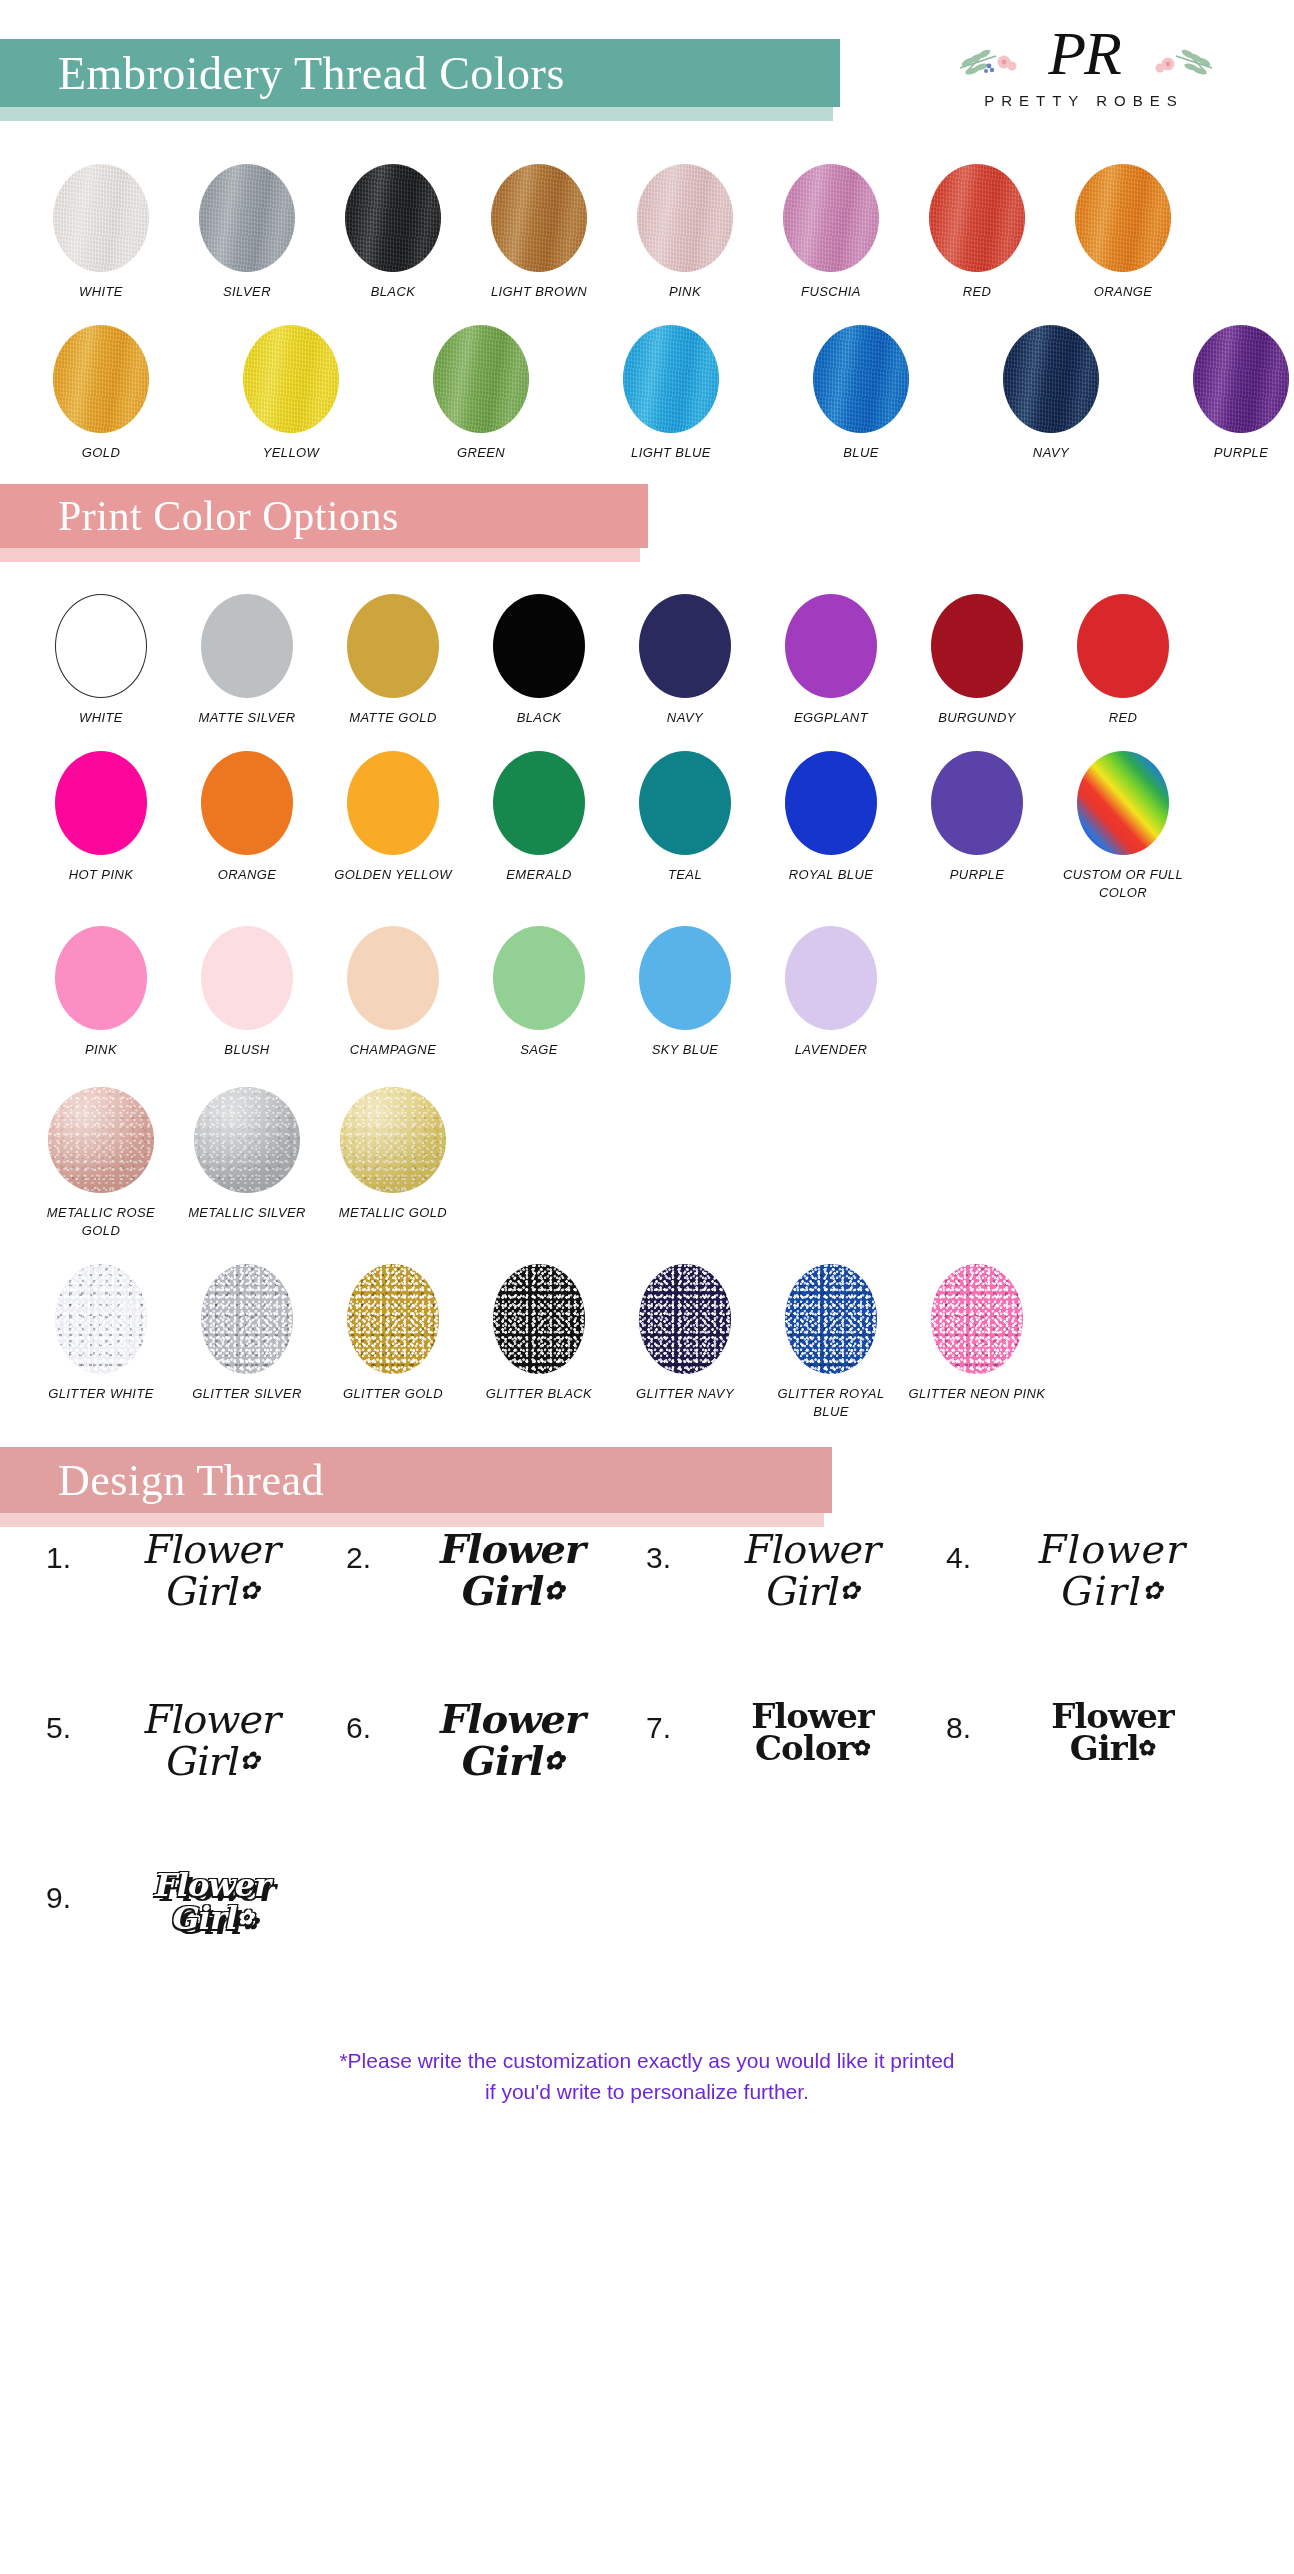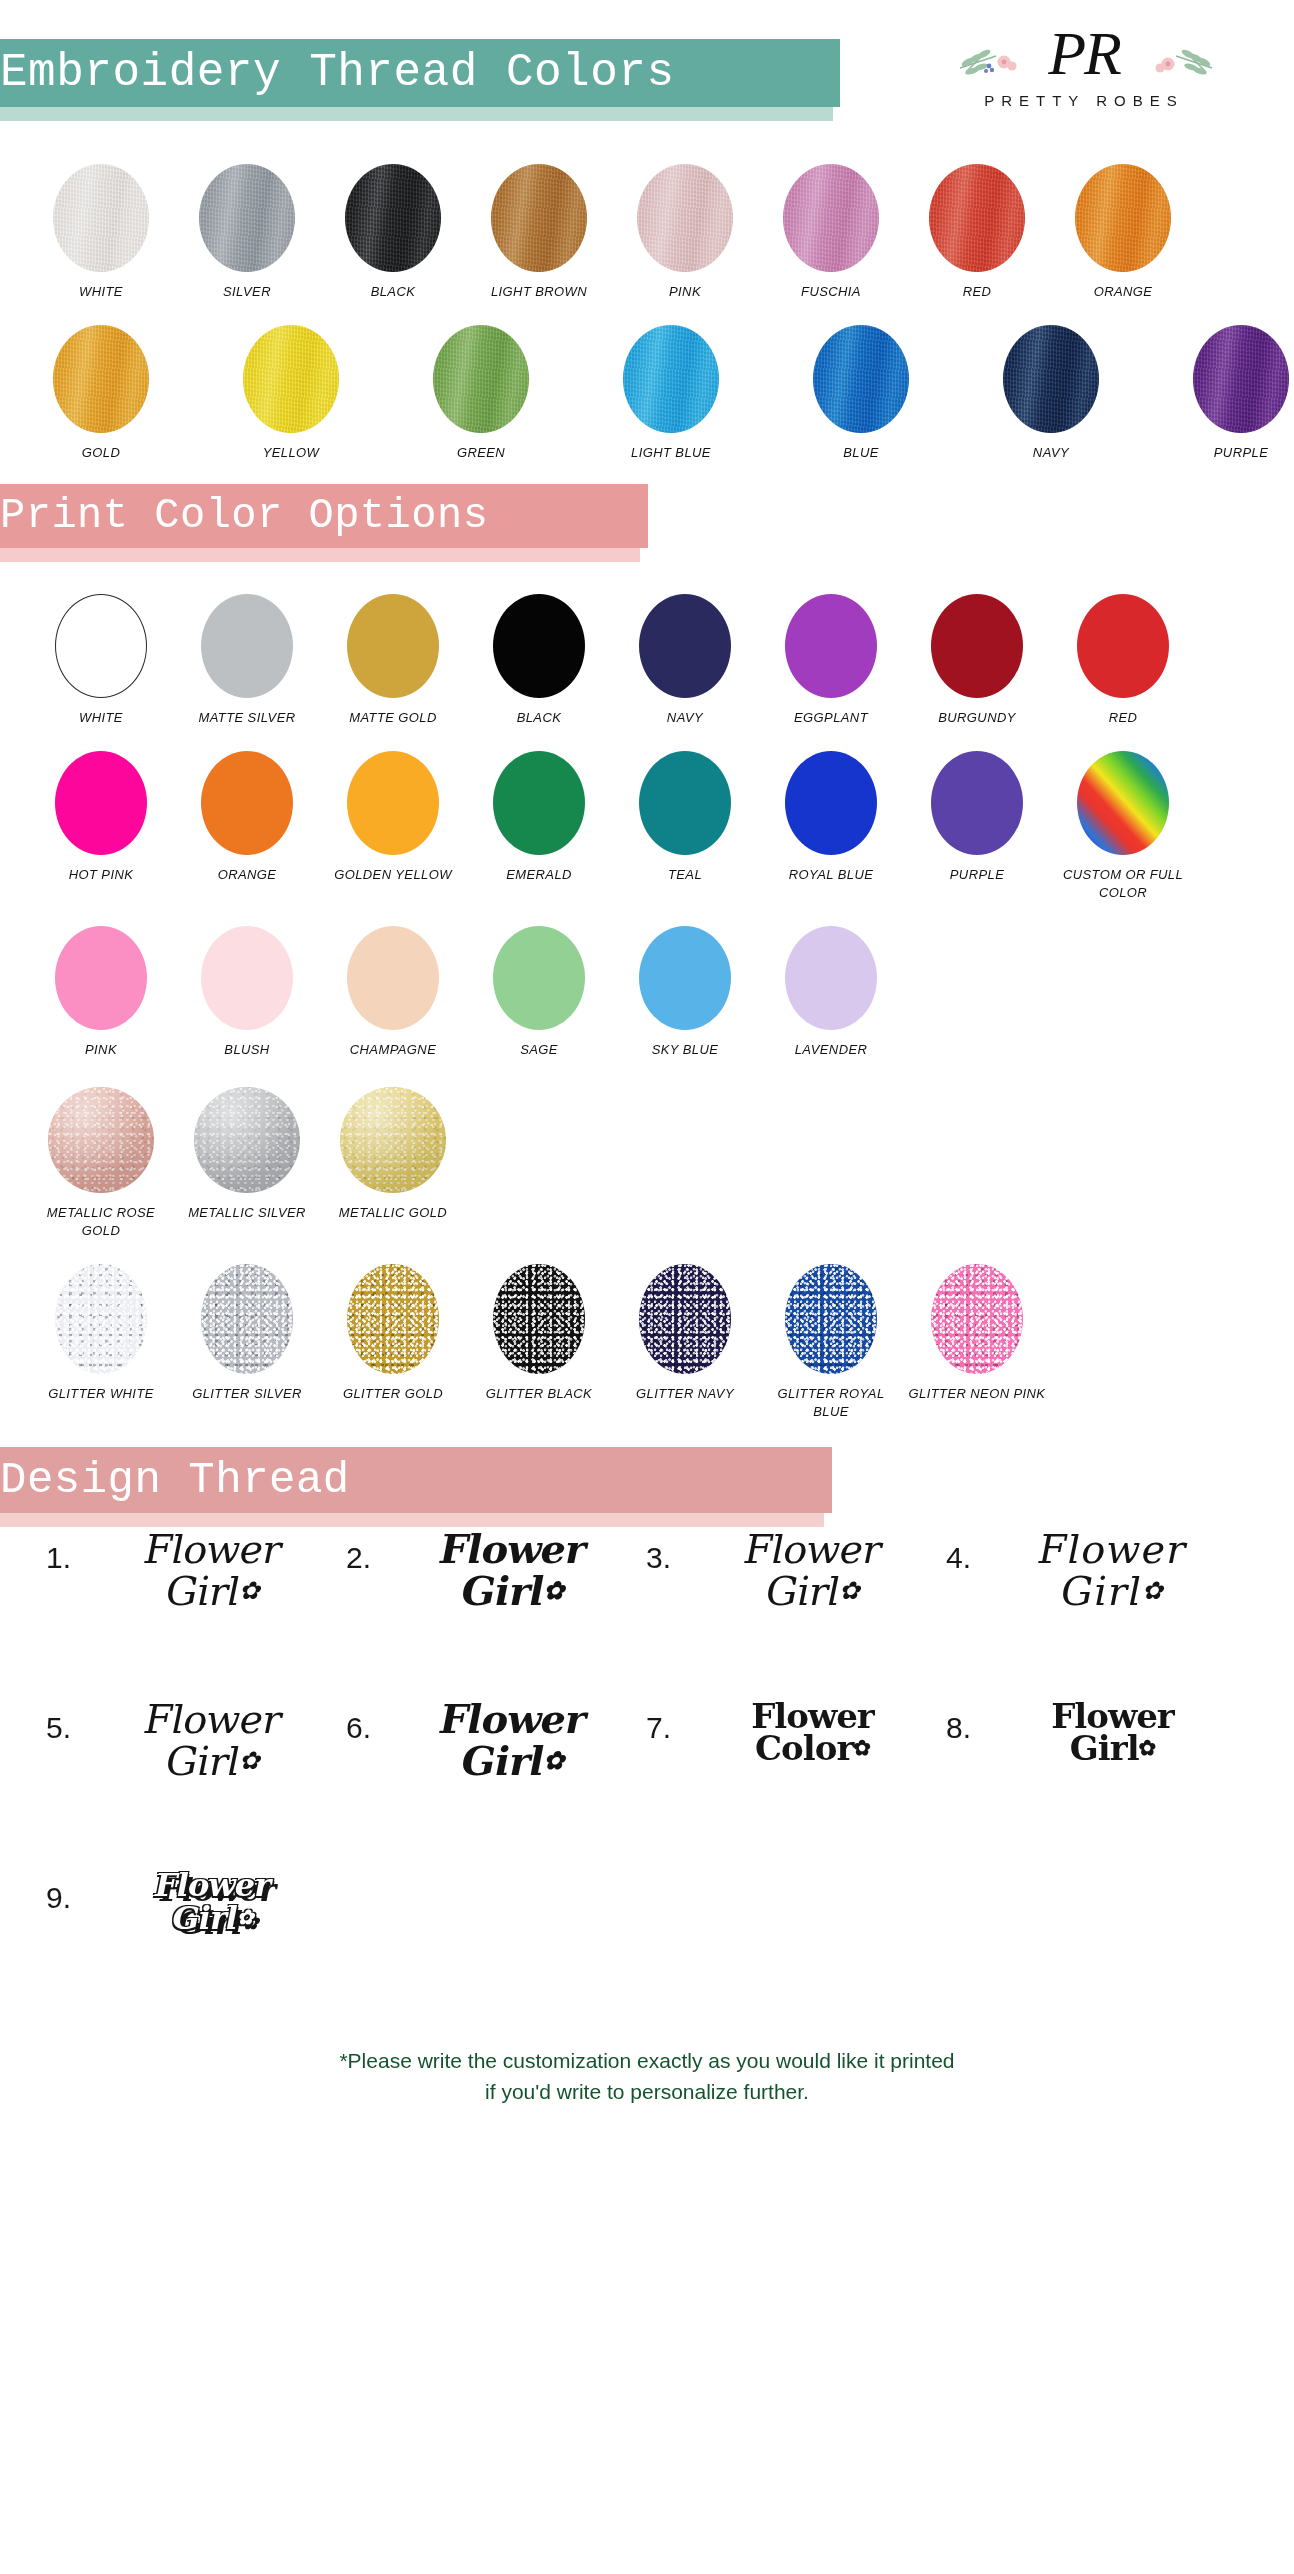--- a/index.html
+++ b/index.html
@@ -10,23 +10,22 @@
   }
 
   
   .topbar{position:relative;height:150px;}
   .banner{
     position:absolute;color:#ffffff;
     font-family:"Liberation Serif",serif;
     display:flex;align-items:center;
   }
   .banner .banner-text{
-    font-size:46px;letter-spacing:.5px;font-weight:400;
+    padding-left:58px;font-size:46px;letter-spacing:.5px;font-weight:400;
     white-space:nowrap;
-    font-family:Liberation Mono, monospace;
   }
   .banner-underlay{position:absolute;}
 
   #thread-banner{left:0;top:39px;width:840px;height:68px;background:#64ab9f;z-index:2;}
   #thread-banner-under{left:0;top:107px;width:833px;height:14px;background:#b9d9d1;z-index:1;}
 
   .logo{
     position:absolute;right:60px;top:20px;width:300px;height:104px;
     display:flex;flex-direction:column;align-items:center;justify-content:flex-start;
   }
@@ -174,21 +173,21 @@
       -1.5px -1.5px 0 #151515, 1.5px -1.5px 0 #151515,
       -1.5px 1.5px 0 #151515, 1.5px 1.5px 0 #151515,
       5px 5px 0 #151515;
   }
   .bubble .l1{font-size:32px;}
   .bubble .l2{font-size:32px;margin-top:1px;}
   .flw{font-size:.62em;vertical-align:.25em;display:inline-block;}
 
   
   .footer{
-    width:1294px;text-align:center;color:#14532d;
+    width:1294px;text-align:center;color:#6d28d9;
     font-size:21px;line-height:31px;font-family:"Liberation Sans",sans-serif;
   }
 </style>
 </head>
 <body>
 
 <div class="topbar">
   <div class="banner-underlay" id="thread-banner-under"></div>
   <div class="banner" id="thread-banner">
     <span class="banner-text">Embroidery Thread Colors</span>

